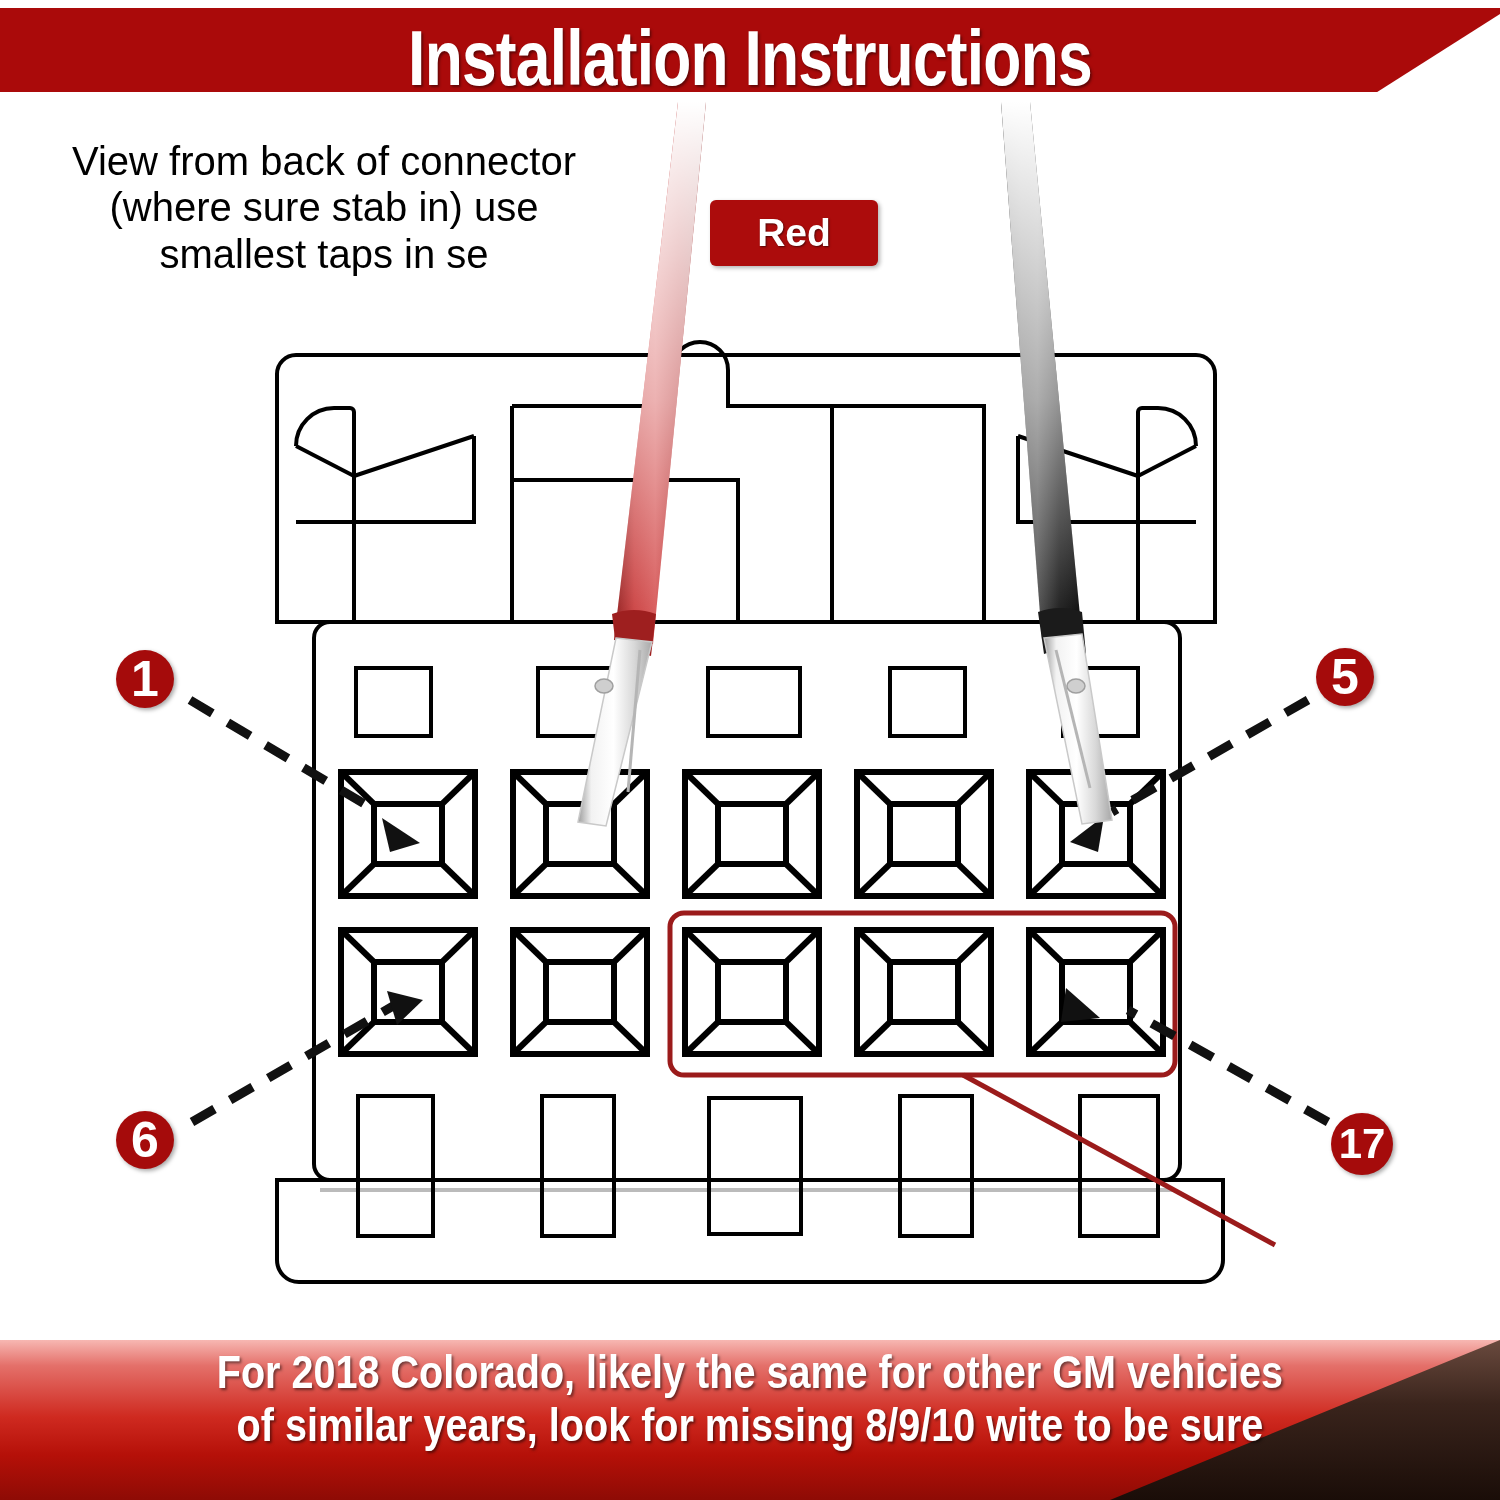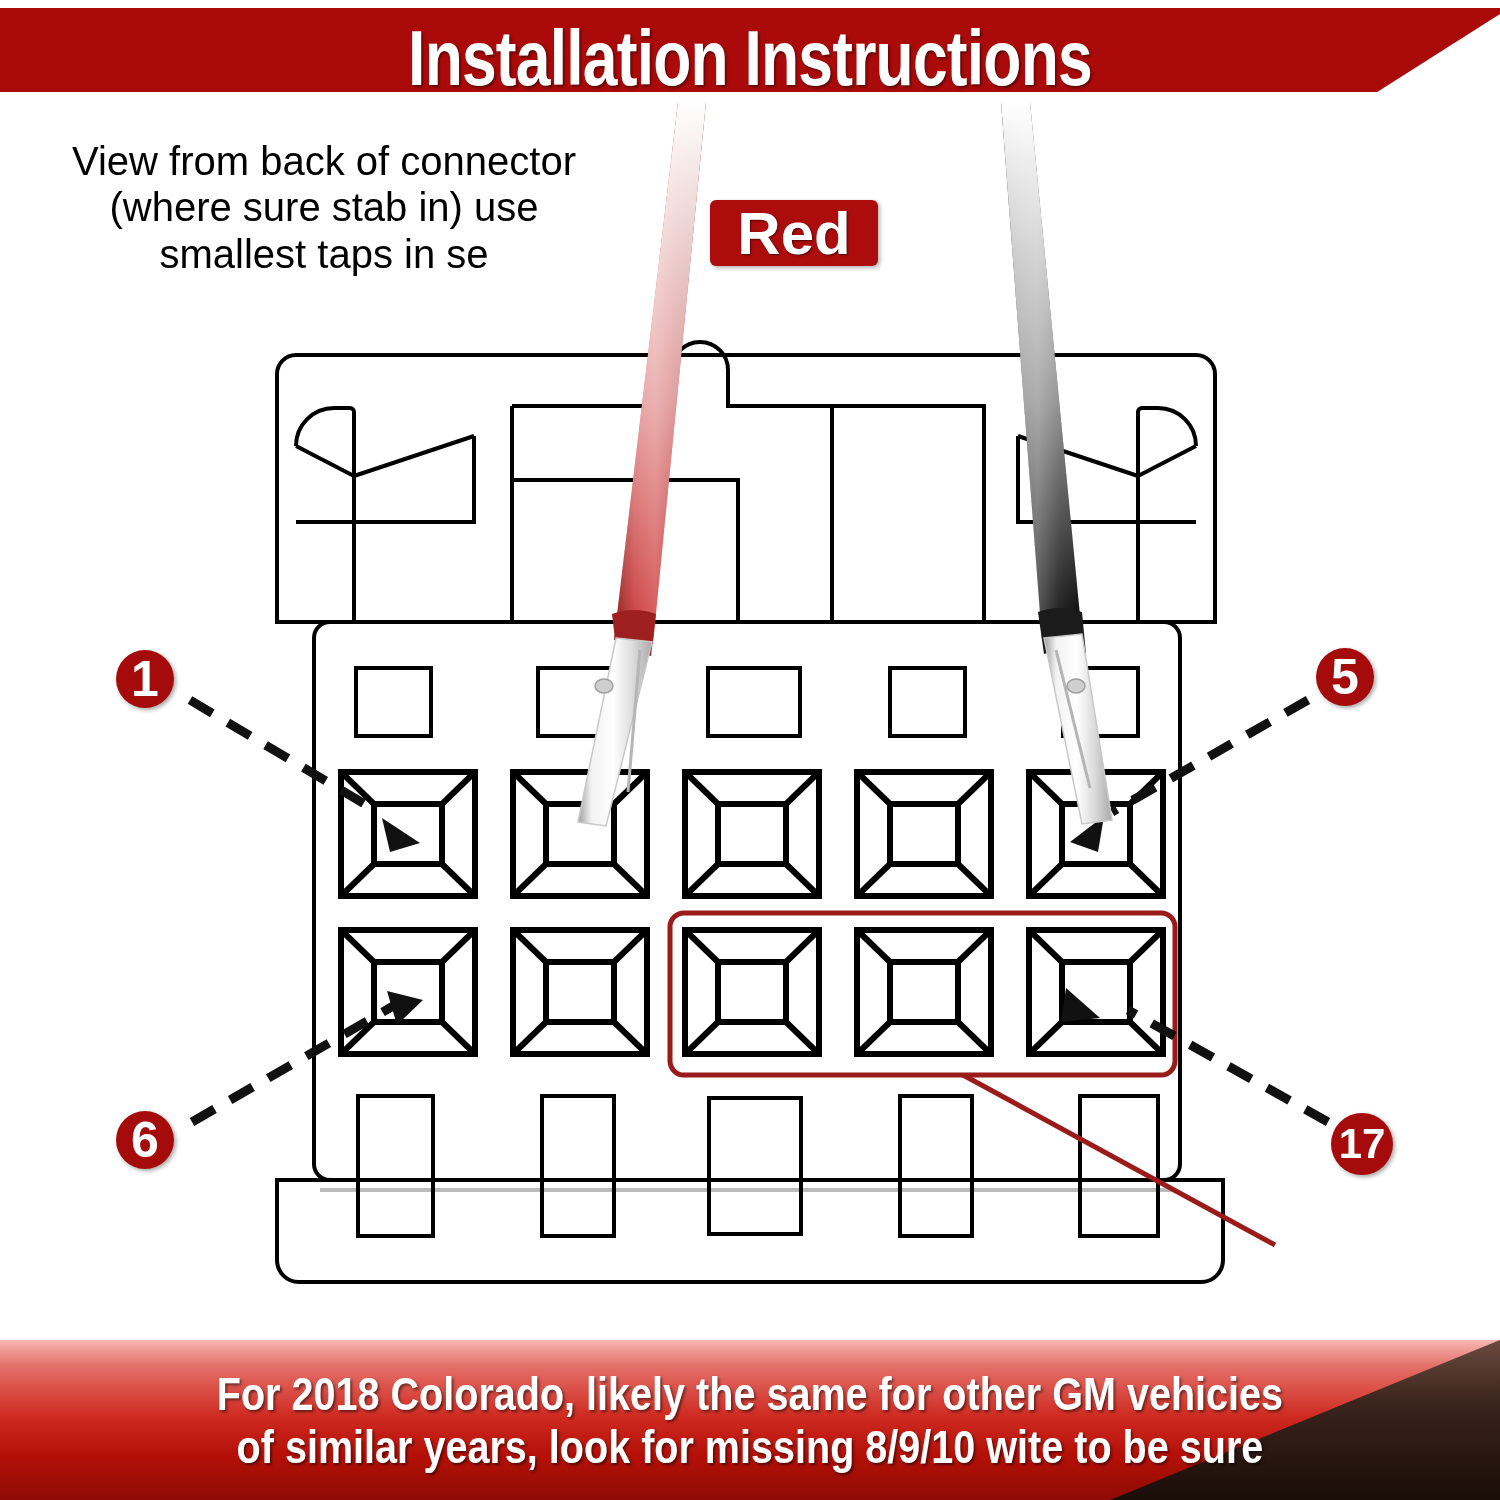--- a/index.html
+++ b/index.html
@@ -41,39 +41,39 @@
     background:linear-gradient(180deg,#f7b7b2 0%, #e4706a 16%, #cf2a20 48%, #b51008 72%, #8e0b05 100%);
   }
   .footer-dark{
     position:absolute; left:0; top:0; width:1500px; height:160px;
     background:linear-gradient(180deg,#6a4a3e 0%, #3a241c 40%, #1a0d08 100%);
     -webkit-clip-path: polygon(1500px 0, 1500px 160px, 1110px 160px);
     clip-path: polygon(1500px 0, 1500px 160px, 1110px 160px);
   }
   .footer-text{
     position:absolute; left:0; top:6px; width:1500px; height:150px;
-    display:flex; flex-direction:column; align-items:center; justify-content:center;
+    display:flex; flex-direction:column; align-items:center; justify-content:flex-start;
     color:#ffffff; font-weight:bold; font-size:46px; line-height:1.16;
     text-shadow: 2px 2px 3px rgba(0,0,0,.5);
     white-space:nowrap;
   }
   .footer-text .ln{ transform:scaleX(0.86); transform-origin:center center; }
 
   
   .note{
     position:absolute; left:14px; top:138px; width:620px;
     text-align:center;
     color:#000000; font-size:40px; line-height:1.16; font-weight:500;
   }
 
   
   .wire-label{
     position:absolute;
     display:flex; align-items:center; justify-content:center;
-    color:#ffffff; font-weight:bold; font-size:60px;
+    color:#ffffff; font-weight:bold; font-size:39px;
     border-radius:6px;
     text-shadow: 1px 1px 2px rgba(0,0,0,.55);
     box-shadow: 2px 2px 4px rgba(0,0,0,.3);
   }
   .label-red  { left:710px;  top:200px; width:168px; height:66px; background:#AC0C0C; }
   .label-black{ left:1042px; top:200px; width:208px; height:66px; background:#2E1D17; }
 
   
   .badge{
     position:absolute;

